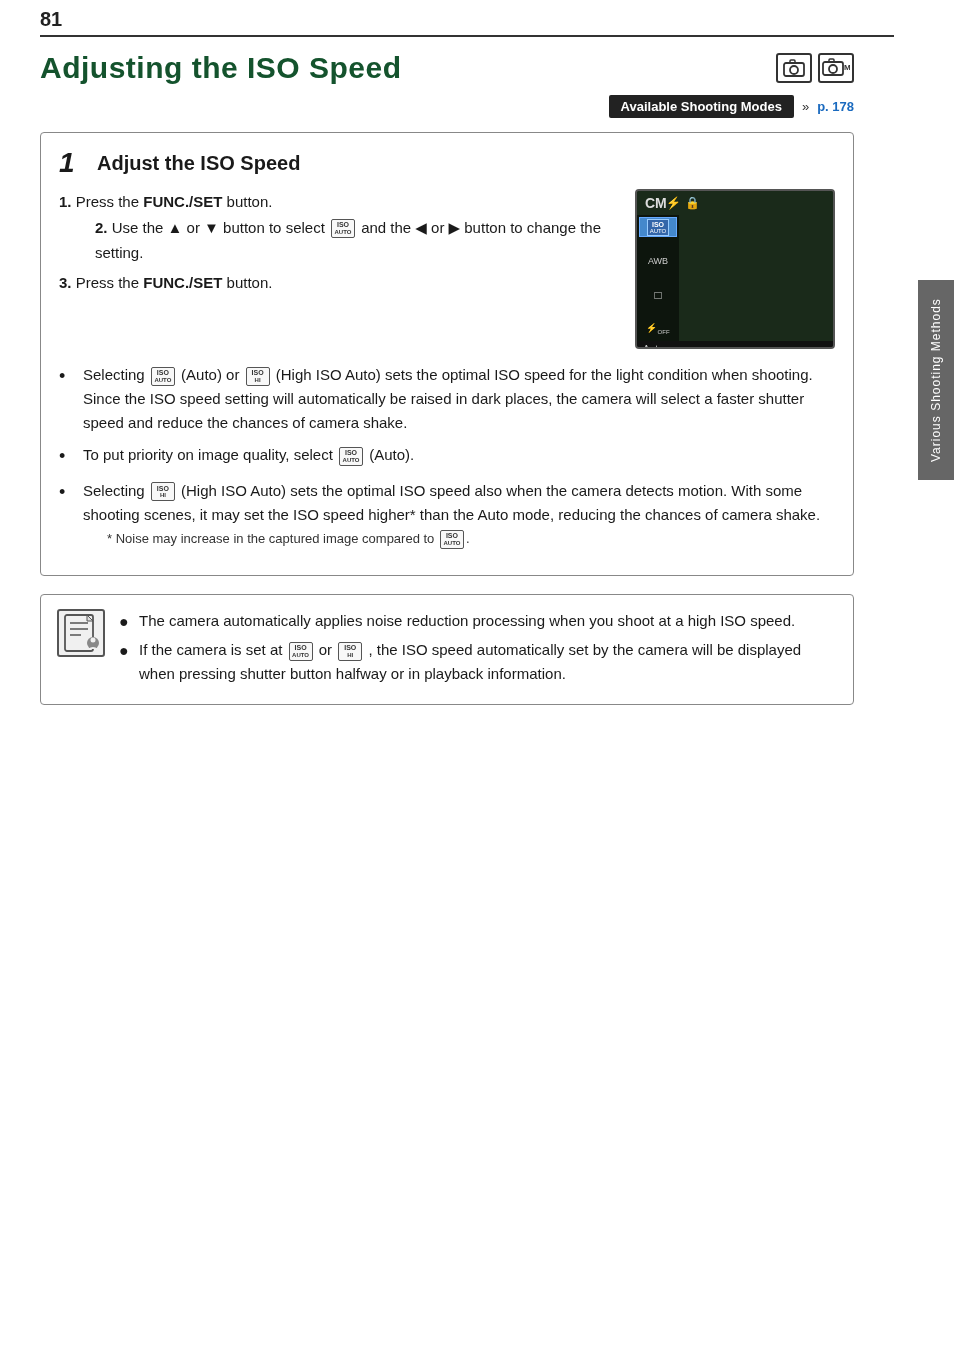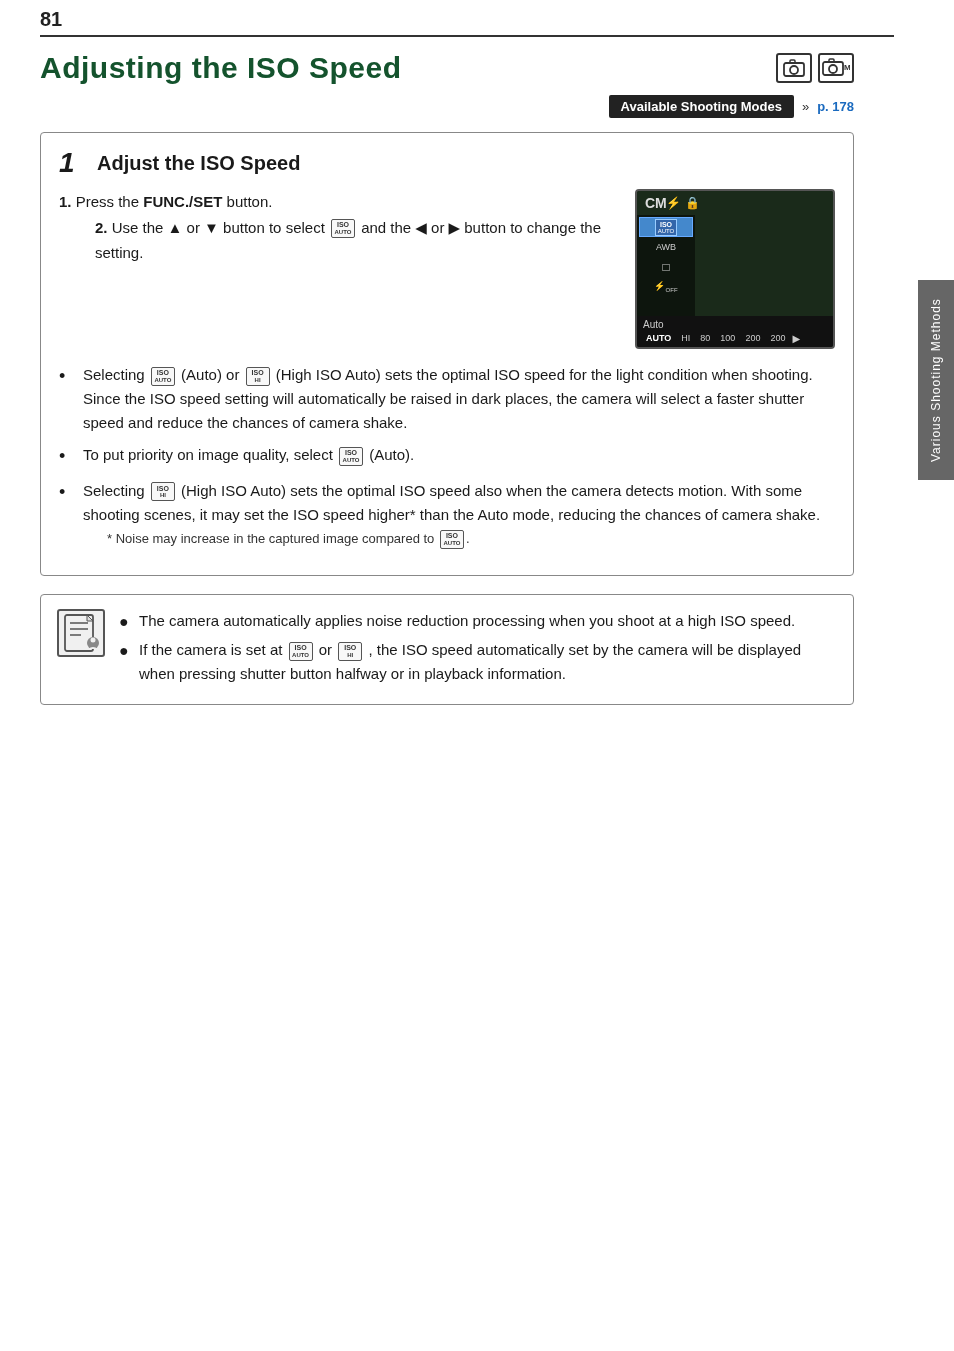--- a/index.html
+++ b/index.html
@@ -201,25 +201,26 @@
       color: #ddd;
       font-size: 12px;
     }
 
     .cam-main-area {
       display: flex;
       flex: 1;
     }
 
     .cam-menu-list {
-      width: 58px;
+      width: 42px;
       background: rgba(0,0,0,0.5);
       display: flex;
       flex-direction: column;
       padding: 2px;
+      gap: 14px;
     }
 
     .cam-menu-item {
       color: #ccc;
       font-size: 9px;
       padding: 2px 4px;
       display: flex;
       align-items: center;
       justify-content: center;
       height: 20px;
@@ -422,20 +423,24 @@
         <div style="font-size:15px;line-height:1.7;margin-bottom:4px;margin-left:36px;">
           <span class="num" style="font-weight:bold;">2.</span>
           Use the ▲ or ▼ button to select
           <span class="inline-iso">
             <span style="font-size:7px;font-weight:bold;">ISO</span>
             <span style="font-size:6px;">AUTO</span>
           </span>
           and the ◀ or ▶ button to change the setting.
         </div>
 
+        <div style="font-size:15px;line-height:1.7;margin-bottom:4px;">
+          <span class="num" style="font-weight:bold;">3.</span>
+          Press the <strong>FUNC./SET</strong> button.
+        </div>
       </div>
 
       <div class="camera-screen">
         <div class="cam-top-bar">
           <span class="cam-mode-badge">CM</span>
           <div class="cam-icons-right">
             <span>⚡</span>
             <span>🔒</span>
           </div>
         </div>

